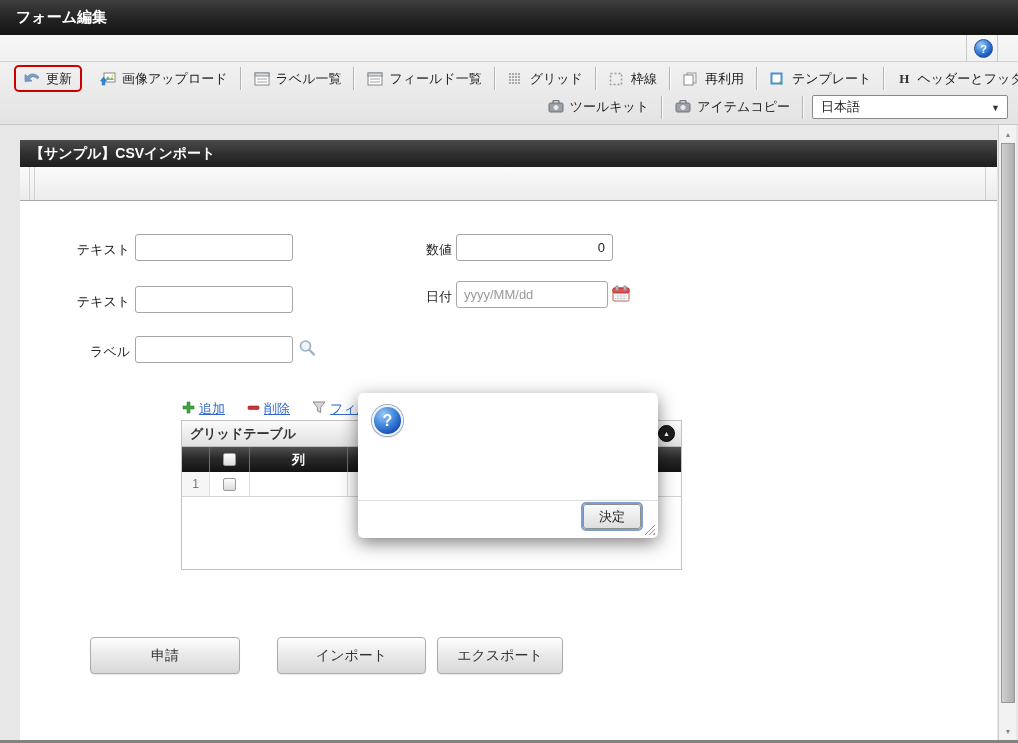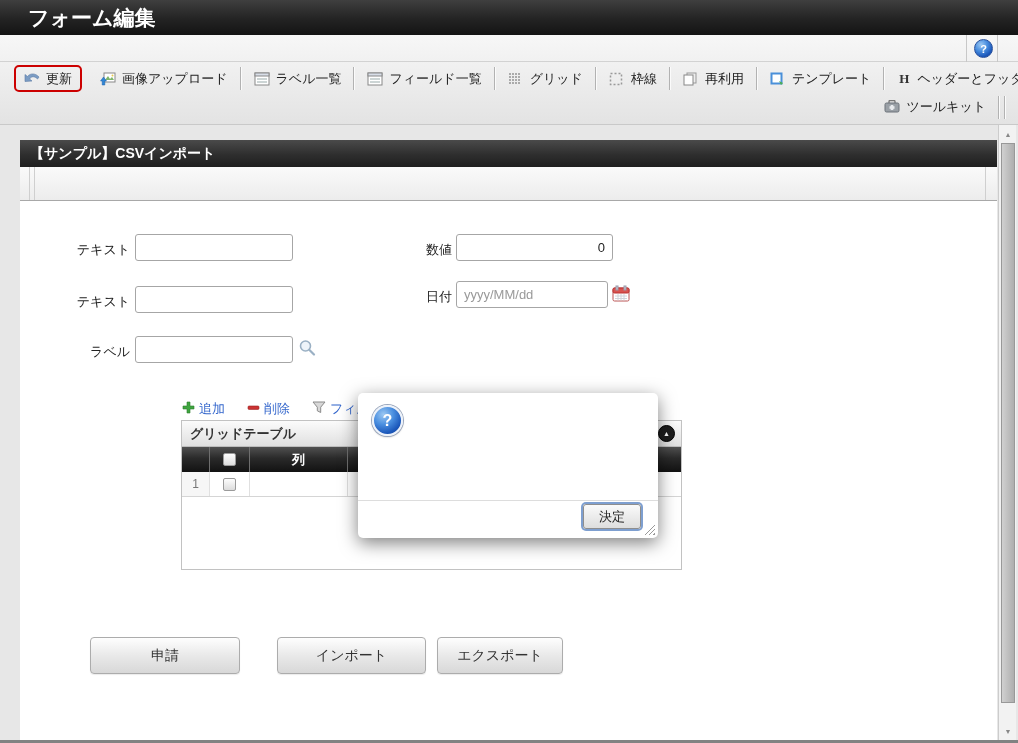--- a/index.html
+++ b/index.html
@@ -4,22 +4,22 @@
 <style>
   * { margin:0; padding:0; box-sizing:border-box; }
   html,body { width:1018px; height:743px; }
   body { font-family:"Liberation Sans","DejaVu Sans",sans-serif; background:#e7e7e7; position:relative; overflow:hidden; }
 
   .abs { position:absolute; }
 
   
   .titlebar { left:0; top:0; width:1018px; height:35px;
     background:linear-gradient(#3f3f3f,#232323 55%,#141414);
-    color:#fff; font-size:21px; font-weight:bold;
-    display:flex; align-items:center; padding-left:28px; }
+    color:#fff; font-size:15px; font-weight:bold;
+    display:flex; align-items:center; padding-left:16px; }
 
   
   .chrome { left:0; top:35px; width:1018px; height:90px;
     background:linear-gradient(#f7f7f7,#e3e3e3); border-bottom:1px solid #c9c9c9; }
   .helpstrip { position:absolute; left:0; top:0; width:1018px; height:27px; border-bottom:1px solid #d2d2d2; }
   .hsep { position:absolute; top:0; height:27px; width:0; border-left:1px solid #c8c8c8; }
   .help-btn { position:absolute; left:974px; top:4px; width:19px; height:19px; cursor:pointer; }
 
   .info-circle { border-radius:50%;
     background:radial-gradient(circle at 35% 28%, #9cc8f2 0%, #4a8fe0 38%, #1b57ba 72%, #123f90 100%);
@@ -56,21 +56,21 @@
   .substrip .v2 { position:absolute; right:11px; top:0; height:100%; width:0; border-left:1px solid #cfcfcf; }
 
   
   .flabel { position:absolute; font-size:13px; color:#222; text-align:right; }
   .tinput { position:absolute; border:1px solid #a6a6a6; border-radius:3px; background:#fff;
     font-size:13px; color:#222; padding:0 7px; font-family:inherit; }
   .tinput::placeholder { color:#999; }
 
   
   .glink { position:absolute; display:flex; align-items:center; gap:4px;
-    color:#3366cc; font-size:13px; cursor:pointer; }
+    color:#3366cc; font-size:13px; cursor:pointer;text-decoration:underline; }
   .gtable { left:181px; top:420px; width:501px; height:150px; background:#fff; border:1px solid #c2c2c2; }
   .gtable-title { height:26px; background:linear-gradient(#fbfbfb,#e0e0e0);
     border-bottom:1px solid #bdbdbd; display:flex; align-items:center;
     font-size:13px; font-weight:bold; color:#333; padding-left:8px; position:relative; }
   .collapse-btn { position:absolute; right:6px; top:4px; width:17px; height:17px; border-radius:50%;
     background:#1d1d1d; border:1px solid #000; color:#fff; font-size:7px;
     display:flex; align-items:center; justify-content:center; cursor:pointer; }
   .ghead { height:25px; background:linear-gradient(#505050,#2a2a2a 45%,#121212); display:flex; }
   .ghead .gc { border-right:1px solid #6e6e6e; display:flex; align-items:center; justify-content:center;
     color:#fff; font-size:13px; font-weight:bold; }
@@ -248,21 +248,36 @@
           <svg viewBox="0 0 16 13" width="16" height="13">
               <path d="M5 3 V1.5 a1 1 0 0 1 1-1 h4 a1 1 0 0 1 1 1 V3" fill="none" stroke="#777" stroke-width="1.3"></path>
               <rect x="1" y="3" width="14" height="9" rx="1.5" fill="#9aa0a6" stroke="#6d737a"></rect>
               <rect x="6.7" y="5" width="2.6" height="5" fill="#e8eaed"></rect>
               <rect x="5.5" y="6.2" width="5" height="2.6" fill="#e8eaed"></rect>
             </svg>
         </span>
         <span>ツールキット</span>
       </div>
       <span class="tsep"></span>
+      <div class="tbtn">
+        <span class="icon16">
+          <svg viewBox="0 0 16 13" width="16" height="13">
+              <path d="M5 3 V1.5 a1 1 0 0 1 1-1 h4 a1 1 0 0 1 1 1 V3" fill="none" stroke="#777" stroke-width="1.3"></path>
+              <rect x="1" y="3" width="14" height="9" rx="1.5" fill="#9aa0a6" stroke="#6d737a"></rect>
+              <rect x="6.7" y="5" width="2.6" height="5" fill="#e8eaed"></rect>
+              <rect x="5.5" y="6.2" width="5" height="2.6" fill="#e8eaed"></rect>
+            </svg>
+        </span>
+        <span>アイテムコピー</span>
+      </div>
       <span class="tsep"></span>
+      <div class="lang-select">
+        <span>日本語</span>
+        <span class="arrow">▼</span>
+      </div>
     </div>
   </div>
 </div>
 
 <div class="abs content-bg"></div>
 <div class="abs white-panel"></div>
 <div class="abs form-titlebar">
   <span>【サンプル】CSVインポート</span>
 </div>
 <div class="abs substrip">

